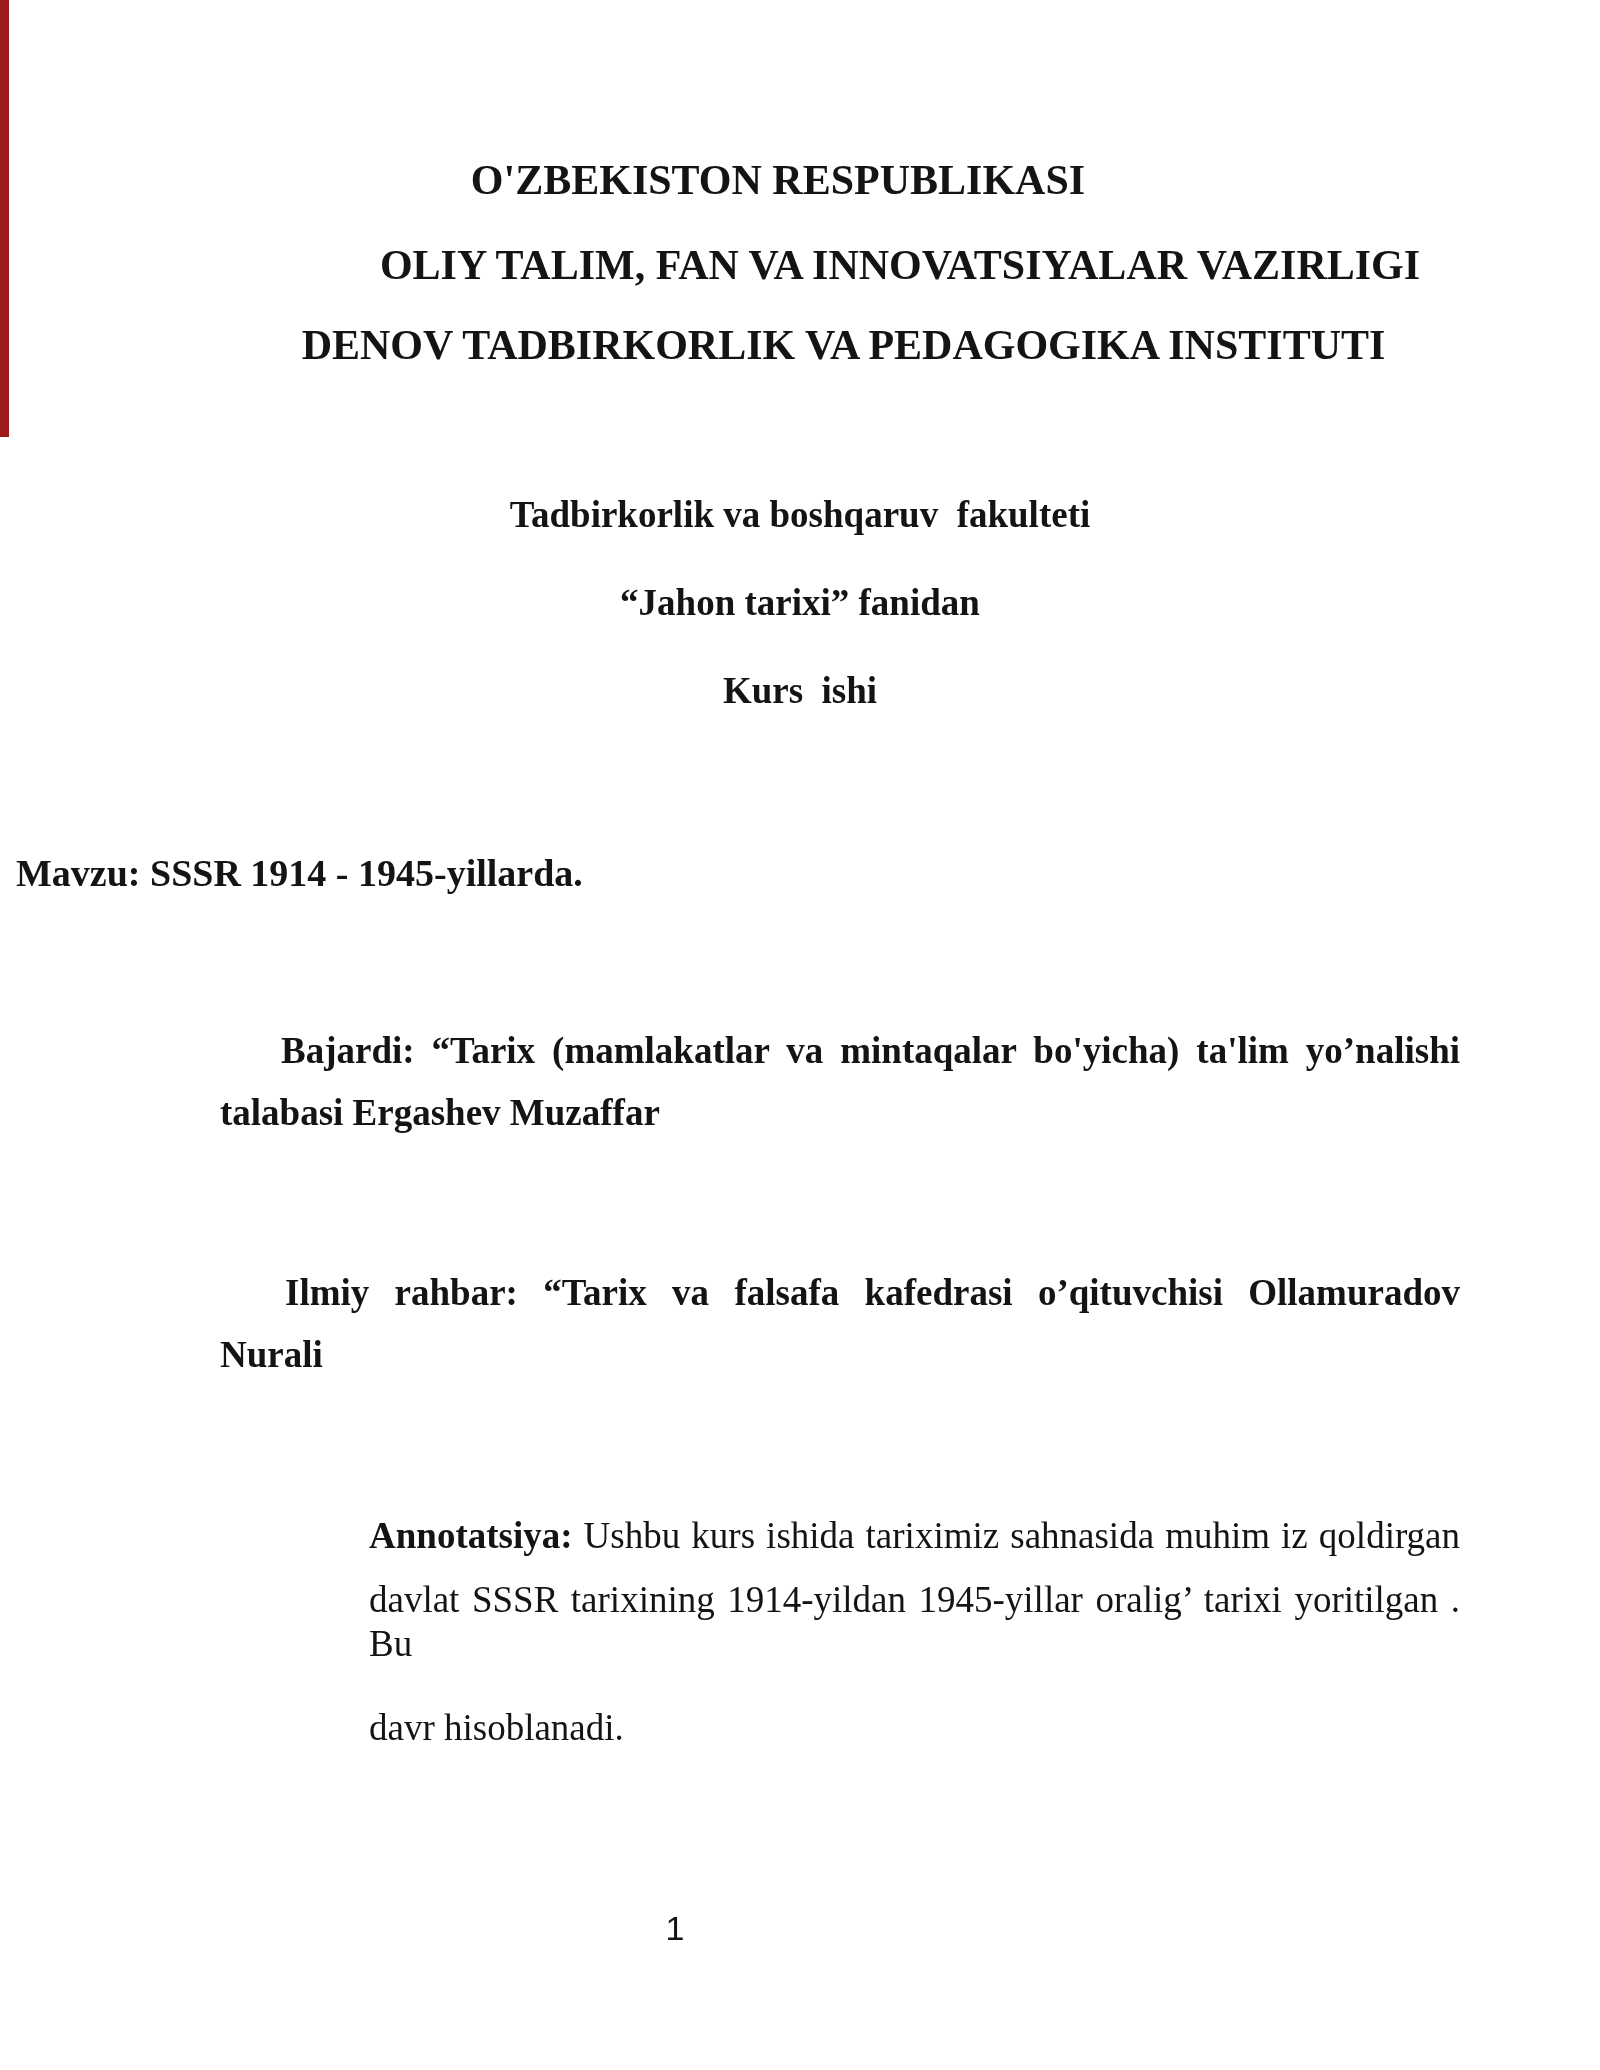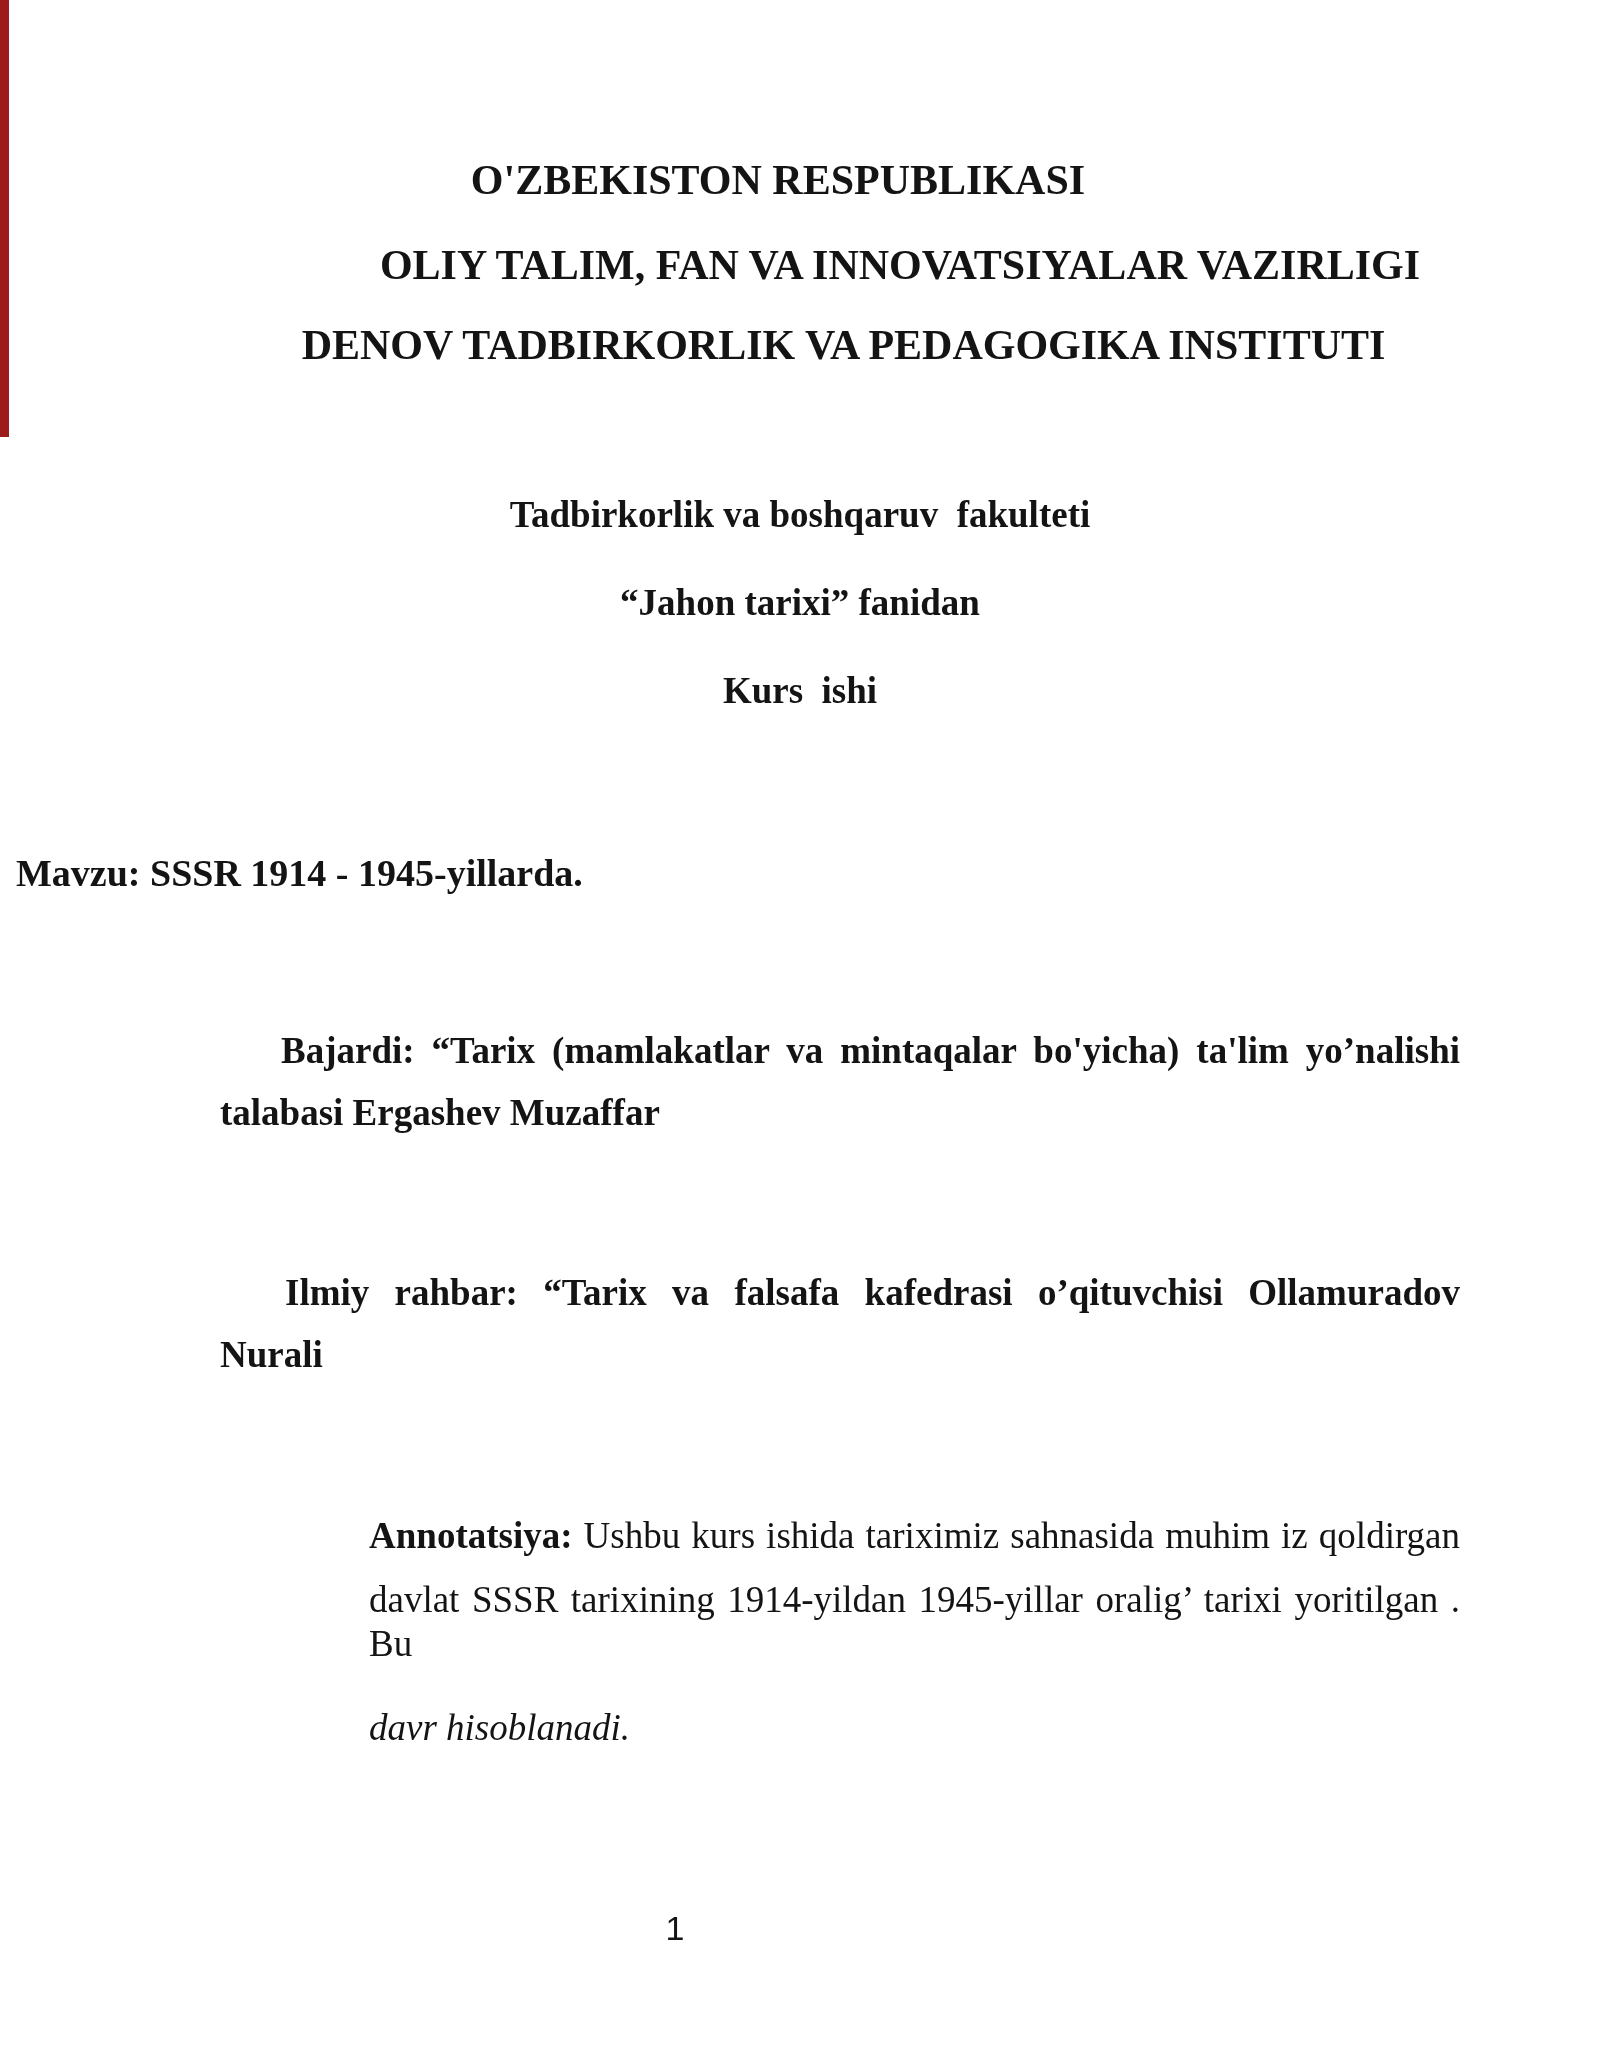--- a/index.html
+++ b/index.html
@@ -37,21 +37,21 @@
   .just { text-align: justify; text-align-last: justify; }
 
   .baj1 { top: 1029px; left: 281px; right: 140px; font-weight: bold; }
   .baj2 { top: 1091px; left: 220px; right: 140px; font-weight: bold; }
   .ilm1 { top: 1271px; left: 285px; right: 140px; font-weight: bold; }
   .ilm2 { top: 1333px; left: 220px; right: 140px; font-weight: bold; }
 
   .an1 { top: 1514px; left: 369px; right: 140px; }
   .an2 { top: 1578px; left: 369px; right: 140px; }
   .an3 { top: 1643px; left: 369px; right: 140px; }
-  .an4 { top: 1706px; left: 369px; right: 140px; font-style: italic; }
+  .an4 { top: 1706px; left: 369px; right: 140px; }
 
   .page-num {
     top: 1908px;
     font-family: "Liberation Sans", "DejaVu Sans", sans-serif;
     font-size: 34px;
     text-align: center;
     padding-right: 250px;
   }
 </style>
 </head>

